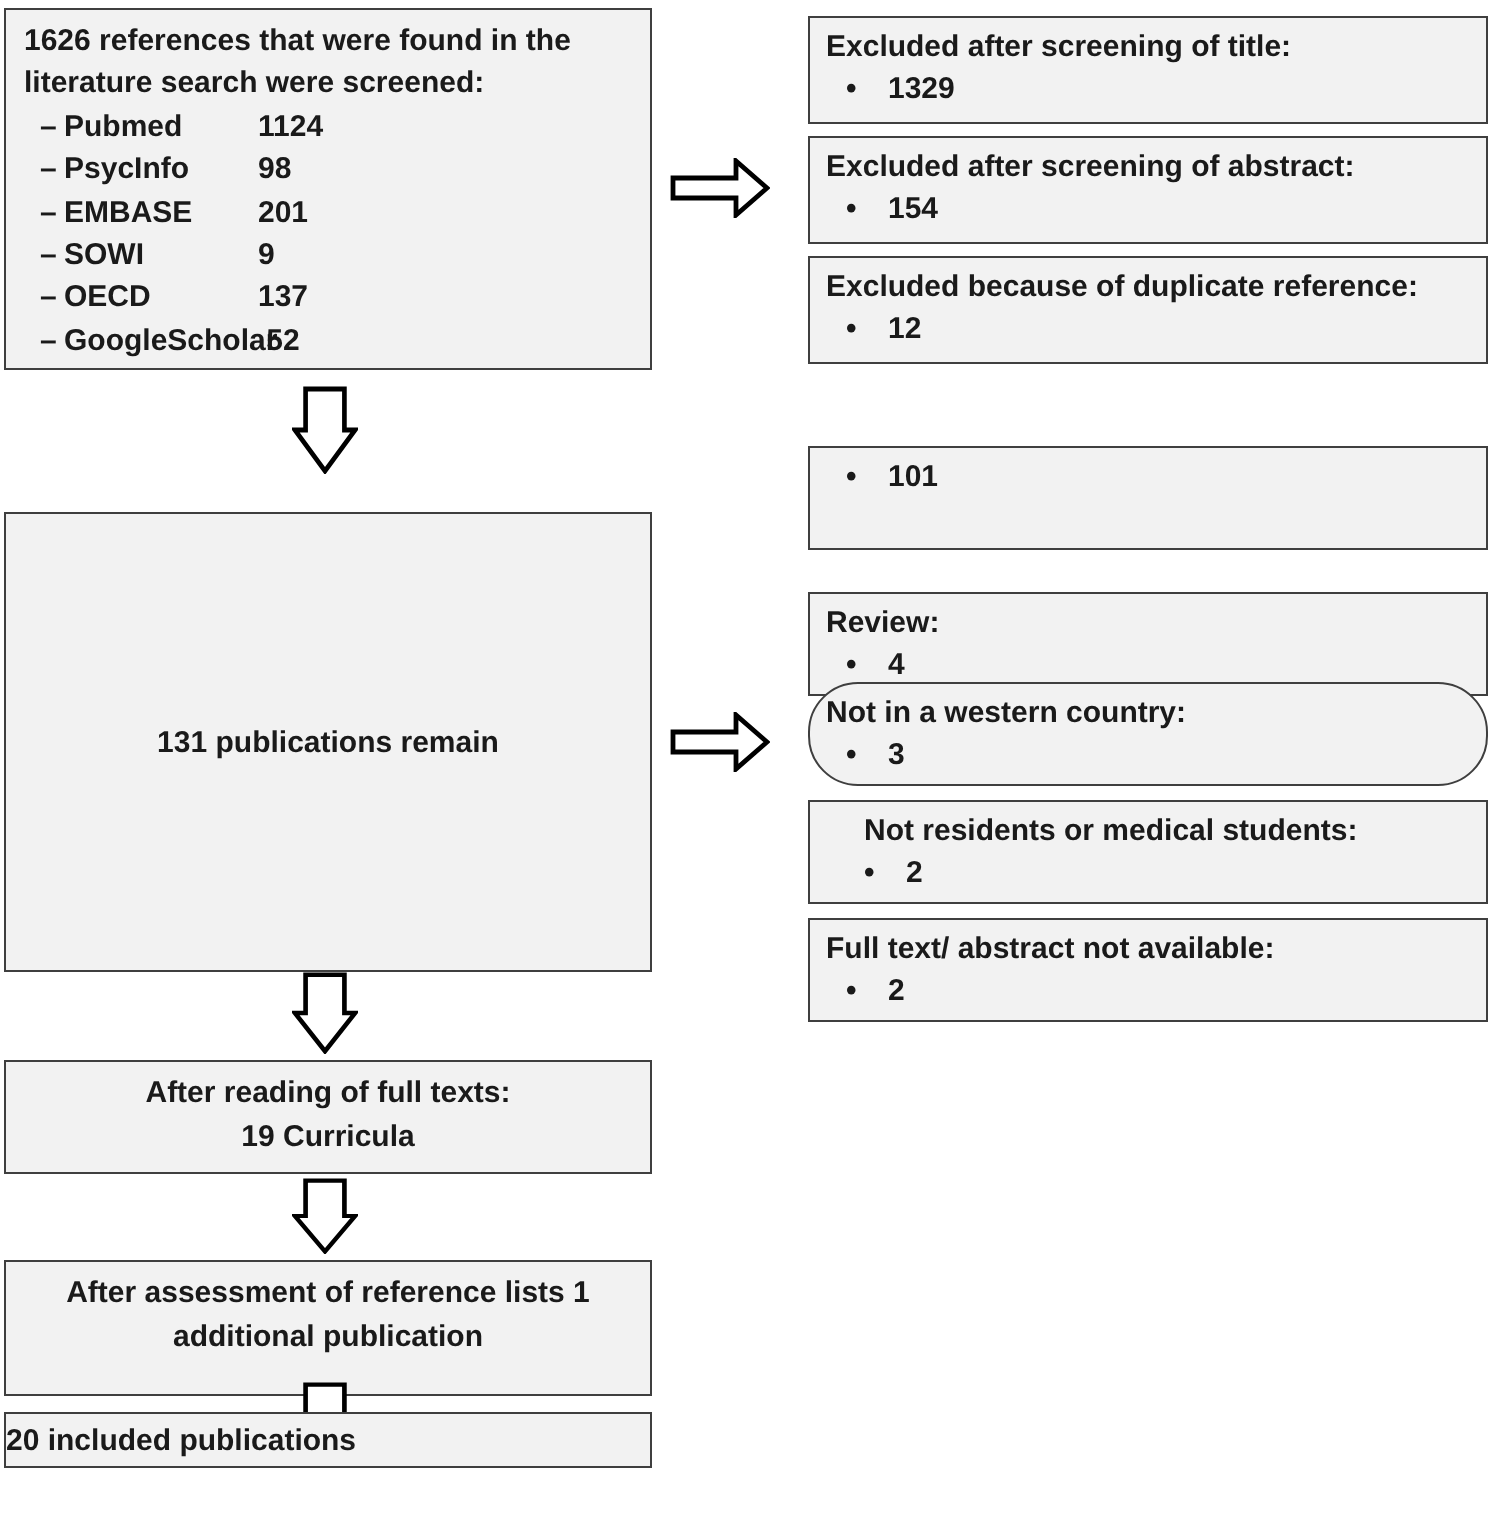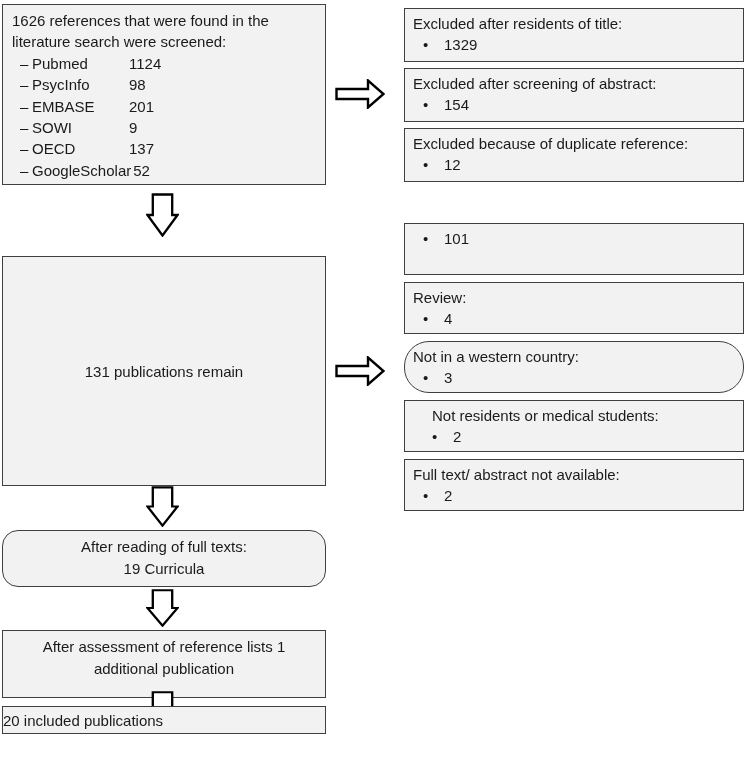--- a/index.html
+++ b/index.html
@@ -1,40 +1,40 @@
 <!DOCTYPE html>
 <html style="--background: #ffffff; --box-fill: #f2f2f2; --box-border: #3f3f3f; --text: #1a1a1a; --arrow-fill: #ffffff; --arrow-stroke: #000000;"><head>
 <meta charset="utf-8">
 <style>
   * { margin:0; padding:0; box-sizing:border-box; }
   html,body { background:var(--background,#fff); }
   .canvas {
     position:relative; width:745px; height:769px; overflow:hidden;
     font-family:"Liberation Sans", sans-serif;
-    font-size:15px; color:var(--text,#1a1a1a); background:var(--background,#fff);
+    font-size:15px; color:var(--text,#1a1a1a); background:var(--background,#fff);font-weight:bold;
   }
   .box {
     position:absolute; background:var(--box-fill,#f2f2f2);
     border:1.5px solid var(--box-border,#3f3f3f);
   }
   
   .lbox { left:2px; width:324px; }
   .search-box { top:4px; height:181px; padding:5px 9px; line-height:21.4px; }
   .src-row { display:flex; }
   .src-dash { width:12px; margin-left:8px; }
   .src-name { width:97px; }
   .src-count { white-space:pre; }
   .remain-box { top:256px; height:230px; display:flex; align-items:center; justify-content:center; }
-  .fulltext-box { top:530px; height:57px; text-align:center; padding-top:5px; line-height:22px;border-radius:16px; }
+  .fulltext-box { top:530px; height:57px; text-align:center; padding-top:5px; line-height:22px; }
   .reference-box { top:630px; height:68px; text-align:center; padding:5px 9px; line-height:22px; }
   .included-box { top:706px; height:28px; line-height:28px; }
   
   .rbox { left:404px; width:340px; height:52px; padding:4px 8px; line-height:21px; }
   .r0 { top:8px; height:54px; }   .r1 { top:68px; height:54px; }  .r2 { top:128px; height:54px; }
-  .m0 { top:223px; } .m1 { top:282px; } .m2 { top:341px;border-radius:25px; } .m3 { top:400px;padding-left:27px; } .m4 { top:459px; }
+  .m0 { top:223px; } .m1 { top:296px; } .m2 { top:341px;border-radius:25px; } .m3 { top:400px;padding-left:27px; } .m4 { top:459px; }
   .bullet-row { display:flex; }
   .bullet { width:21px; margin-left:10px; }
   .tight .bullet { margin-left:0; }
   
   .arrow { position:absolute; }
   .arrow-shape {
     fill:var(--arrow-fill,#fff);
     stroke:var(--arrow-stroke,#000);
     stroke-width:2.4; stroke-linejoin:miter;
   }
@@ -82,21 +82,21 @@
       <span class="src-name">GoogleScholar</span>
       <span class="src-count"> 52</span>
     </div>
   </div>
 
   <svg class="arrow ar1" viewBox="0 0 50 30" preserveAspectRatio="none">
     <polygon class="arrow-shape" points="1.5,10 33,10 33,1.5 48.5,15 33,28.5 33,20 1.5,20"></polygon>
   </svg>
 
   <div class="box rbox r0">
-    <div>Excluded after residents of title:</div>
+    <div>Excluded after screening of title:</div>
     <div class="bullet-row">
       <span class="bullet">•</span>
       <span>1329</span>
     </div>
   </div>
   <div class="box rbox r1">
     <div>Excluded after screening of abstract:</div>
     <div class="bullet-row">
       <span class="bullet">•</span>
       <span>154</span>

